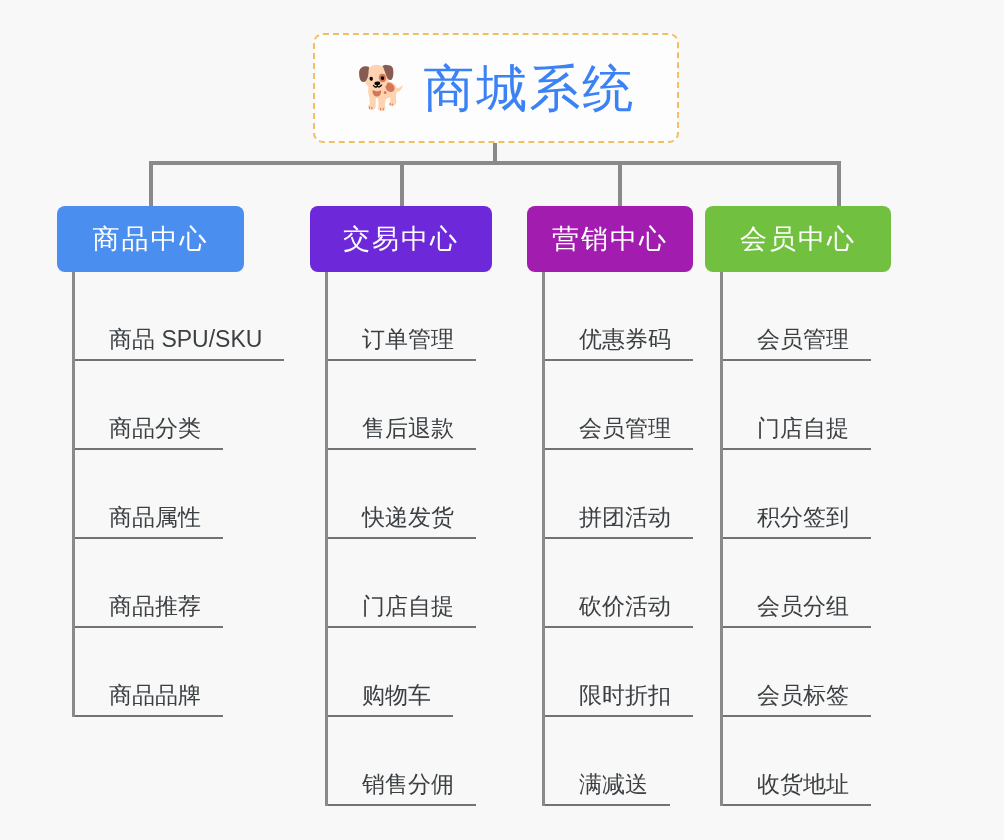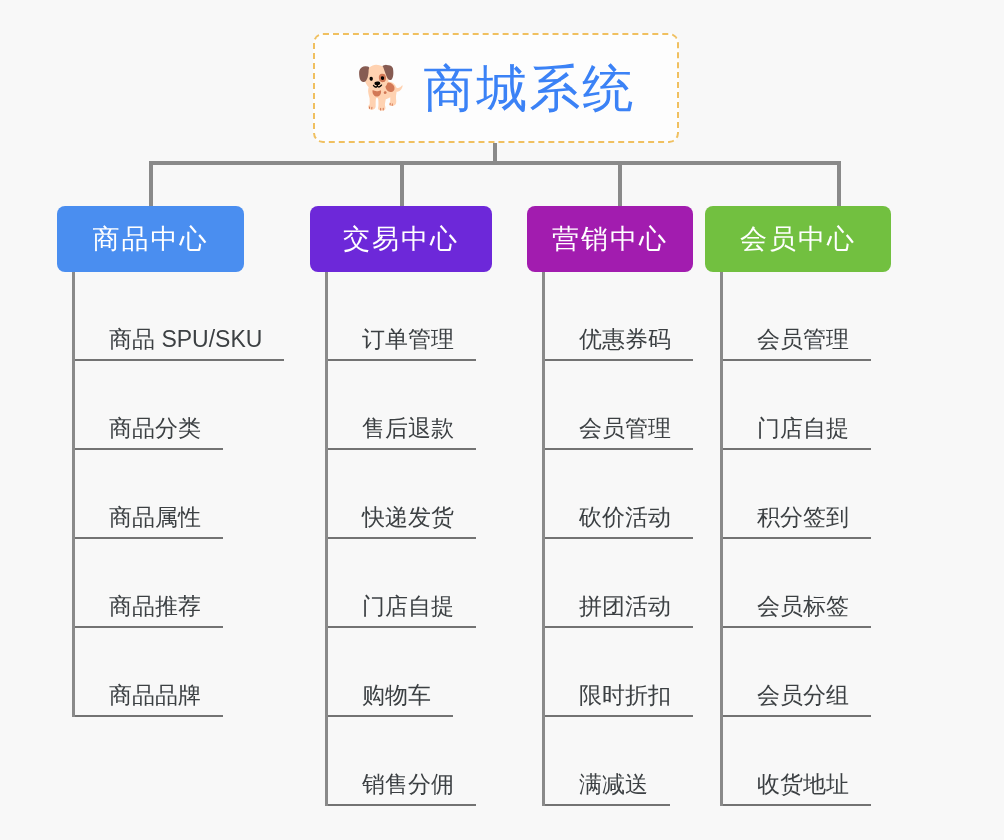--- a/index.html
+++ b/index.html
@@ -191,24 +191,24 @@
   <div class="column col-3">
     <div class="col-header">营销中心</div>
     <div class="leaf-list">
       <div class="leaf-item">
           <span class="leaf-label">优惠券码</span>
         </div>
       <div class="leaf-item">
           <span class="leaf-label">会员管理</span>
         </div>
       <div class="leaf-item">
+          <span class="leaf-label">拼团活动</span>
+        </div>
+      <div class="leaf-item">
           <span class="leaf-label">砍价活动</span>
-        </div>
-      <div class="leaf-item">
-          <span class="leaf-label">拼团活动</span>
         </div>
       <div class="leaf-item">
           <span class="leaf-label">限时折扣</span>
         </div>
       <div class="leaf-item">
           <span class="leaf-label">满减送</span>
         </div>
     </div>
   </div>
 
@@ -218,24 +218,24 @@
       <div class="leaf-item">
           <span class="leaf-label">会员管理</span>
         </div>
       <div class="leaf-item">
           <span class="leaf-label">门店自提</span>
         </div>
       <div class="leaf-item">
           <span class="leaf-label">积分签到</span>
         </div>
       <div class="leaf-item">
+          <span class="leaf-label">会员分组</span>
+        </div>
+      <div class="leaf-item">
           <span class="leaf-label">会员标签</span>
         </div>
       <div class="leaf-item">
-          <span class="leaf-label">会员分组</span>
-        </div>
-      <div class="leaf-item">
           <span class="leaf-label">收货地址</span>
         </div>
     </div>
   </div>
 
 </div>
 
 </body></html>

